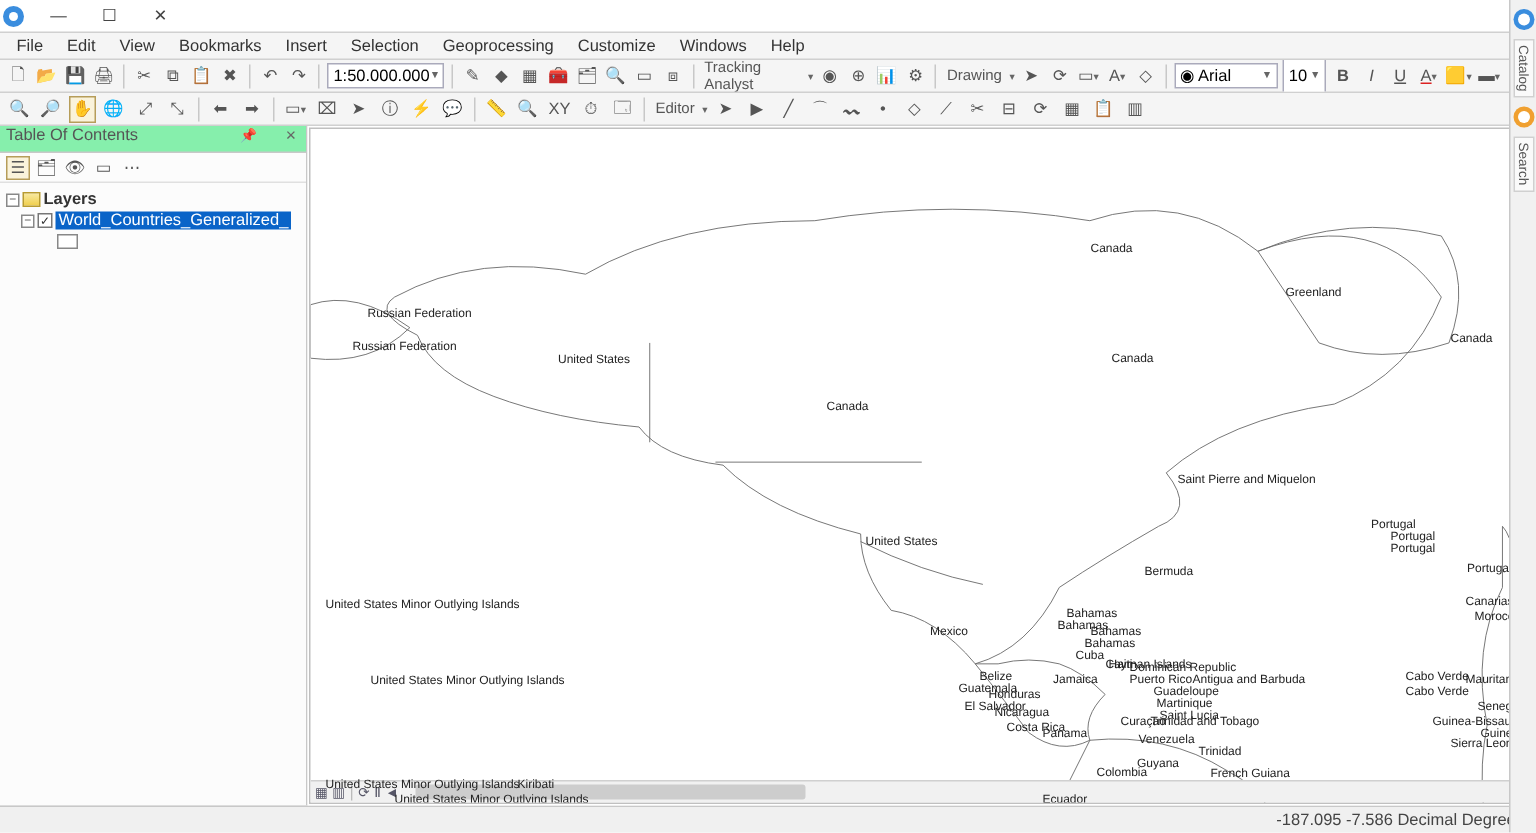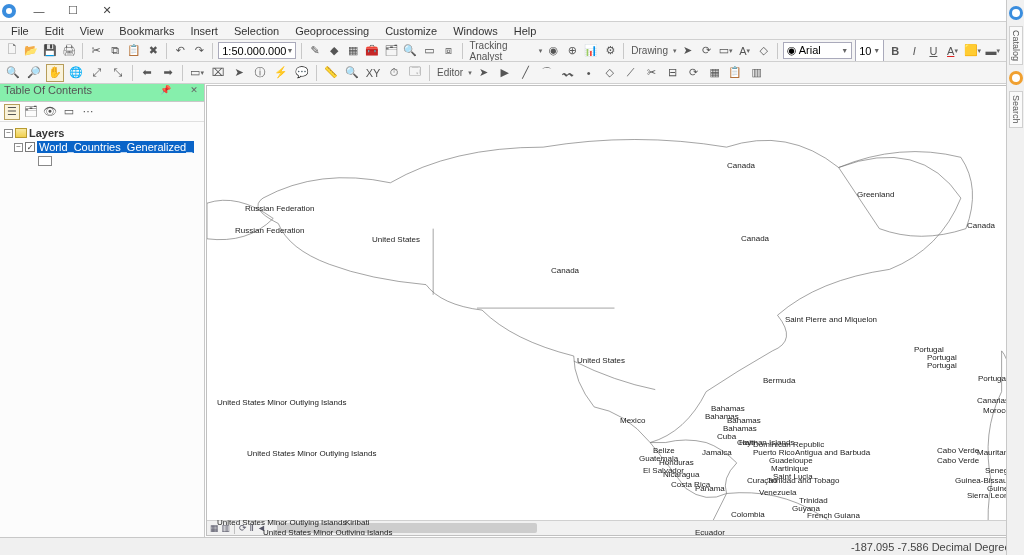--- a/index.html
+++ b/index.html
@@ -304,21 +304,21 @@
         <span class="maplabel" style="left: 540px; top: 390px;">Curaçao</span>
         <span class="maplabel" style="left: 560px; top: 390px;">Trinidad and Tobago</span>
         <span class="maplabel" style="left: 730px; top: 360px;">Cabo Verde</span>
         <span class="maplabel" style="left: 730px; top: 370px;">Cabo Verde</span>
         <span class="maplabel" style="left: 770px; top: 362px;">Mauritania</span>
         <span class="maplabel" style="left: 778px; top: 380px;">Senegal</span>
         <span class="maplabel" style="left: 748px; top: 390px;">Guinea-Bissau</span>
         <span class="maplabel" style="left: 780px; top: 398px;">Guinea</span>
         <span class="maplabel" style="left: 760px; top: 405px;">Sierra Leone</span>
         <span class="maplabel" style="left: 552px; top: 402px;">Venezuela</span>
-        <span class="maplabel" style="left: 585px; top: 418px; text-align: right;">Guyana</span>
+        <span class="maplabel" style="left: 551px; top: 418px; text-align: right;">Guyana</span>
         <span class="maplabel" style="left: 592px; top: 410px;">Trinidad</span>
         <span class="maplabel" style="left: 600px; top: 425px;">French Guiana</span>
         <span class="maplabel" style="left: 524px; top: 424px;">Colombia</span>
         <span class="maplabel" style="left: 10px; top: 432px;">United States Minor Outlying Islands</span>
         <span class="maplabel" style="left: 138px; top: 432px;">Kiribati</span>
         <span class="maplabel" style="left: 56px; top: 442px;">United States Minor Outlying Islands</span>
         <span class="maplabel" style="left: 488px; top: 442px;">Ecuador</span>
       </div>
   </div>
 

